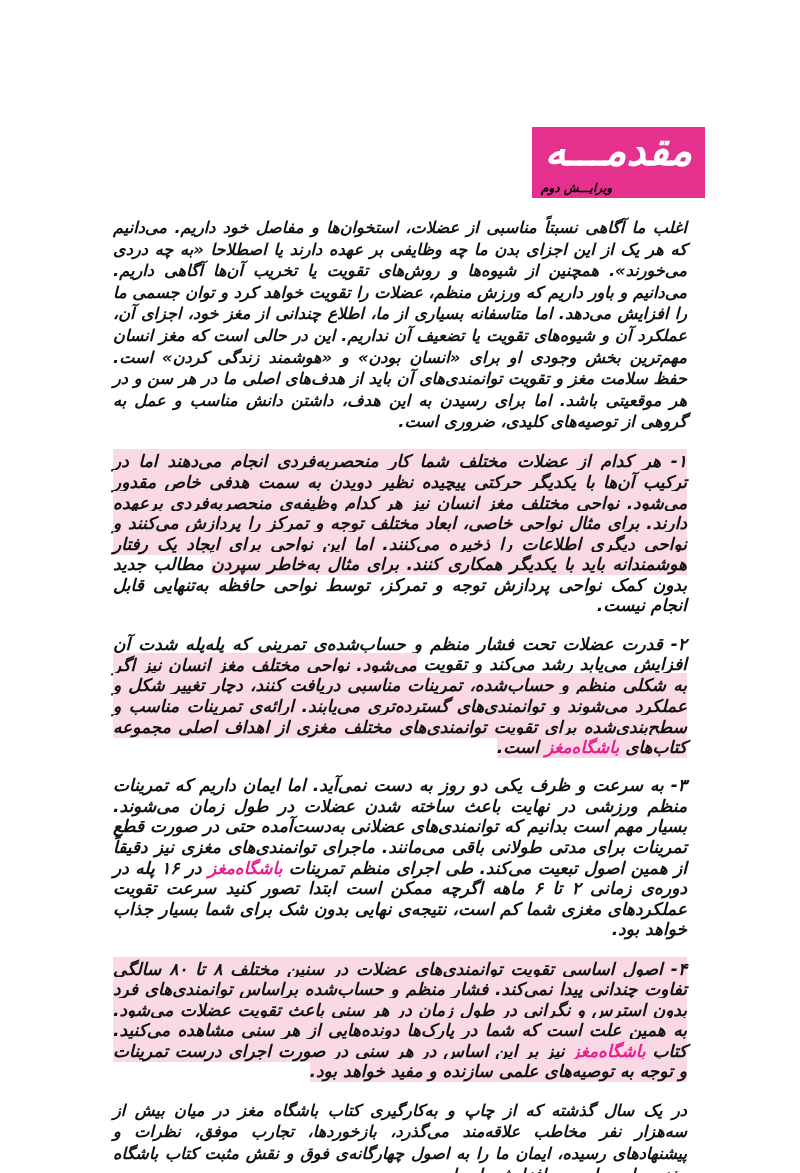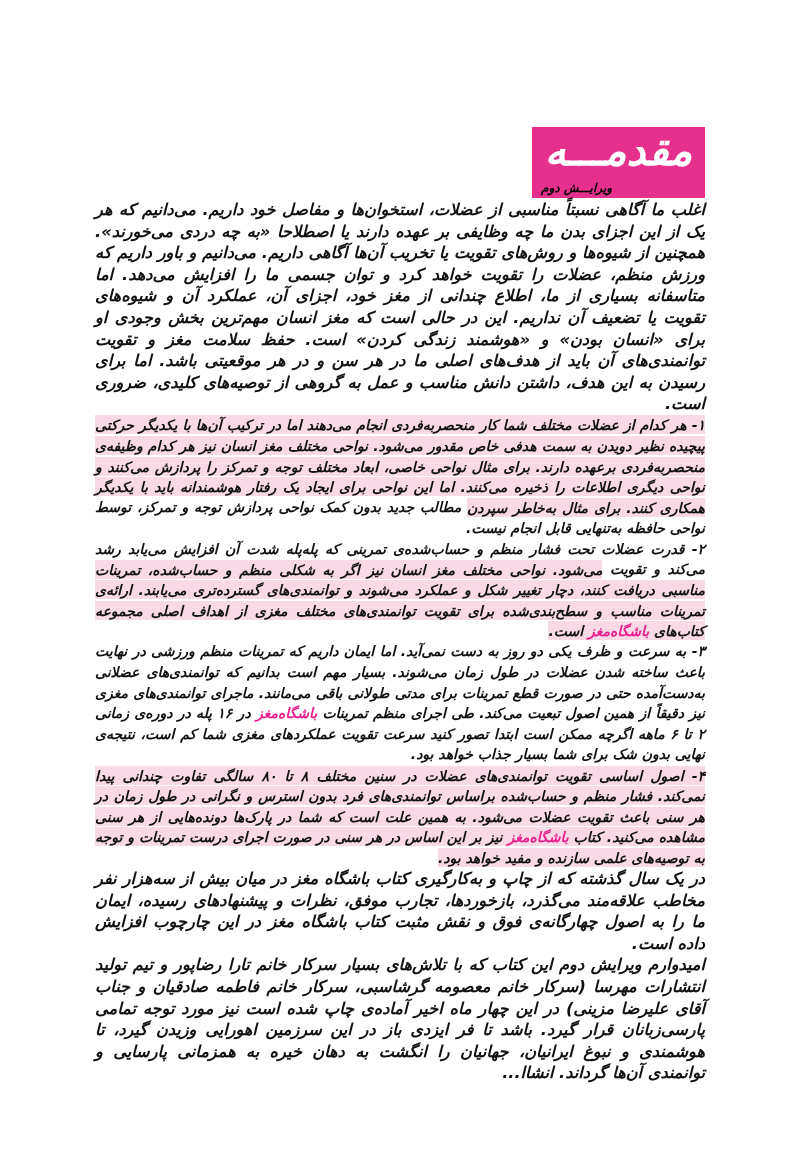--- a/index.html
+++ b/index.html
@@ -49,28 +49,28 @@
   }
   .doc-body {
     position: absolute;
     top: 199px;
     right: 95px;
     width: 610px;
     direction: rtl;
     text-align: justify;
     color: var(--ink);
   }
-  .doc-body p { margin: 0; }
+  .doc-body p { margin: 18px; }
   .para-lg {
     font-size: 16.2px;
     line-height: 21.6px;
     font-weight: 700;
   }
   .para-sm {
-    font-size: 14px;
+    font-size: 17px;
     line-height: 20.6px;
     font-weight: 700;
   }
   .hl {
     background: var(--hl);
     -webkit-box-decoration-break: clone;
     box-decoration-break: clone;
     padding: 1.5px 0;
   }
   .brand {

